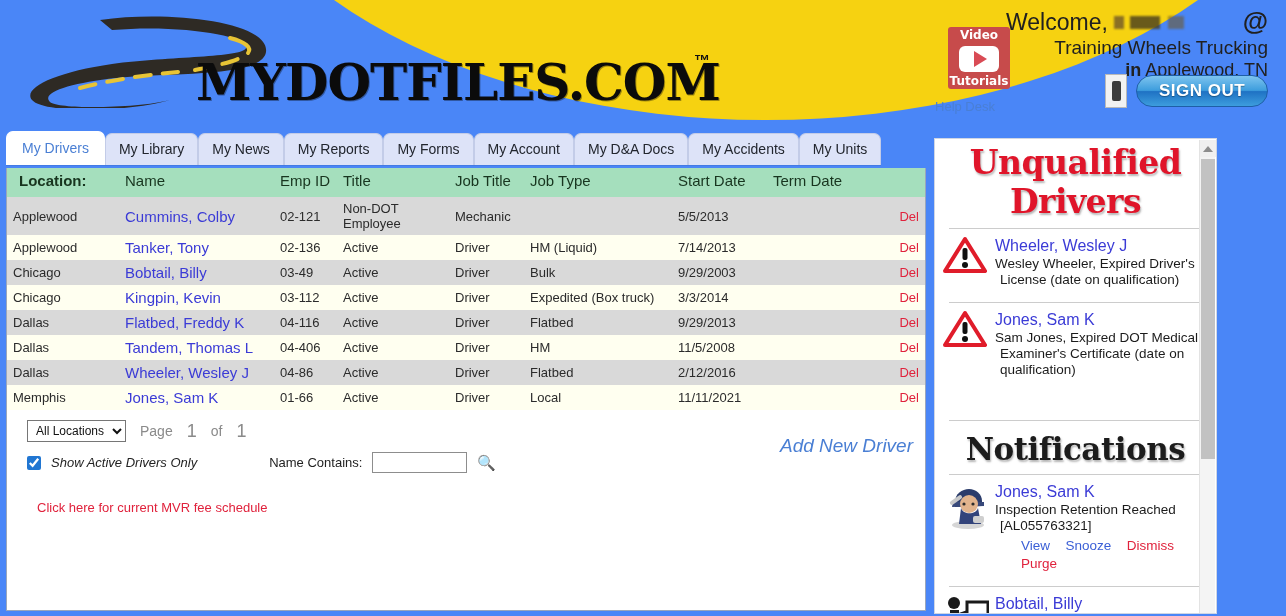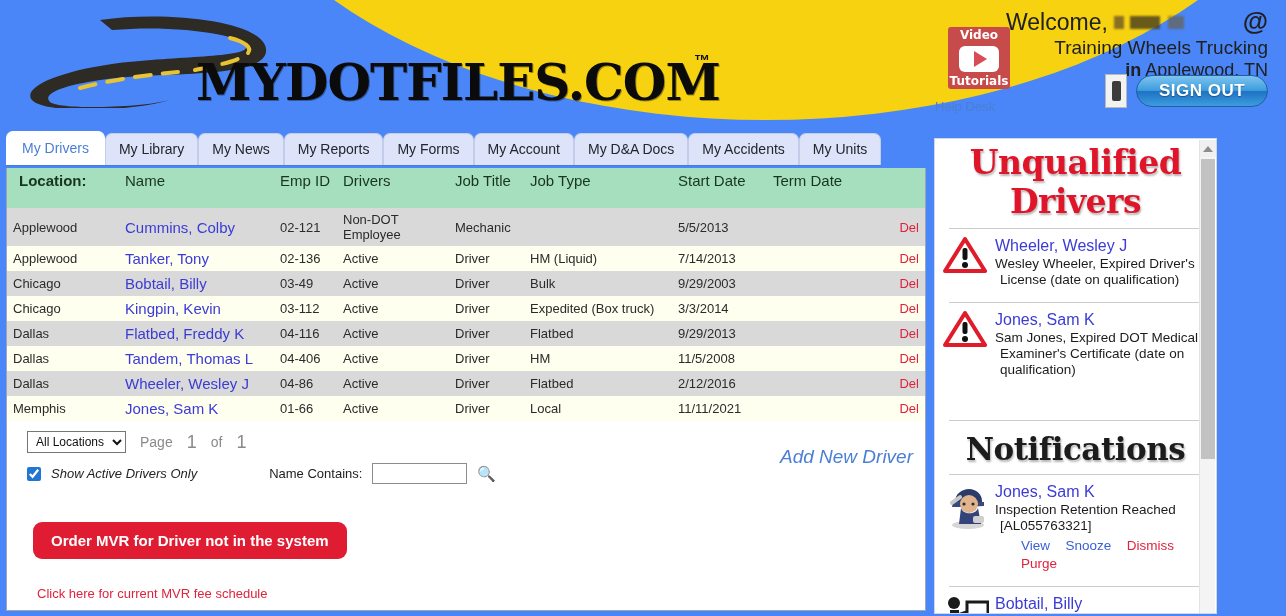--- a/index.html
+++ b/index.html
@@ -103,21 +103,21 @@
 
   
   .main-panel {
     position: absolute; left: 6px; top: 168px; width: 920px; height: 443px;
     background: #ffffff; border: 1px solid #9aa6bb; border-top: none;
     overflow: hidden;
   }
   table.drivers { width: 100%; border-collapse: collapse; table-layout: fixed; }
   table.drivers th {
     background: #a5dfbd; text-align: left; font-size: 15px; font-weight: normal;
-    color: #18351f; padding: 4px 6px 19px 6px;
+    color: #18351f; padding: 4px 6px 8px 6px;
   }
   table.drivers th.loc { font-weight: bold; padding-left: 12px; }
   table.drivers td { font-size: 13px; padding: 4px 6px; color: #2b2b2b; vertical-align: middle; }
   table.drivers tr.r-odd td { background: #d9d9d9; }
   table.drivers tr.r-even td { background: #fffff0; }
   td.c-loc { font-size: 15px; color: #3a3a3a; padding-left: 12px; }
   td.c-name a { color: #3b3bd6; font-size: 15px; text-decoration: none; cursor: pointer; }
   td.c-del { text-align: right; padding-right: 12px; }
   td.c-del a { color: #e0223c; font-size: 13px; text-decoration: none; cursor: pointer; }
 
@@ -276,21 +276,21 @@
           <col class="w-jtype">
           <col class="w-sd">
           <col class="w-td">
           <col class="w-del">
       </colgroup>
       <thead>
         <tr>
           <th class="loc">Location:</th>
           <th>Name</th>
           <th>Emp ID</th>
-          <th>Drivers</th>
+          <th>Title</th>
           <th>Job Title</th>
           <th>Job Type</th>
           <th>Start Date</th>
           <th>Term Date</th>
           <th></th>
         </tr>
       </thead>
       <tbody>
         <tr class="r-odd">
           <td class="c-loc">Applewood</td>
@@ -400,21 +400,20 @@
       </div>
 
       <div class="ctl-row2">
         <input class="chk" type="checkbox" checked="" style="">
         <span class="chk-label">Show Active Drivers Only</span>
         <span class="name-contains">Name Contains:</span>
         <input class="name-input" type="text" placeholder="" style="">
         <span class="search-glass">🔍</span>
       </div>
 
-      <button class="mvr-btn">Order MVR for Driver not in the system</button>
       <a class="fee-link">Click here for current MVR fee schedule</a>
     </div>
   </div>
 
   <div class="sidebar">
 
     <div class="sb-title">Unqualified Drivers</div>
     <div class="sb-div"></div>
 
     <div class="sb-item">

